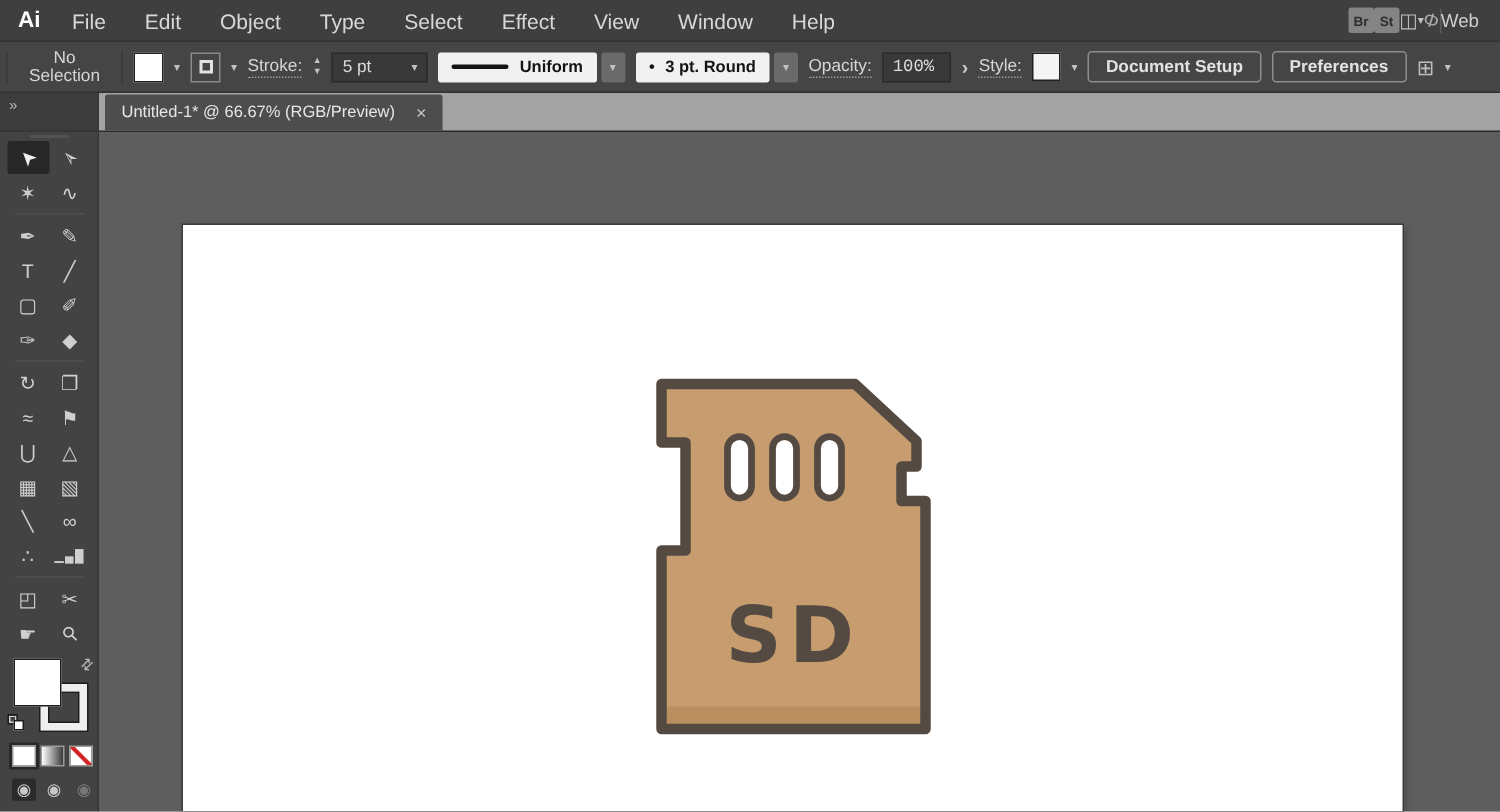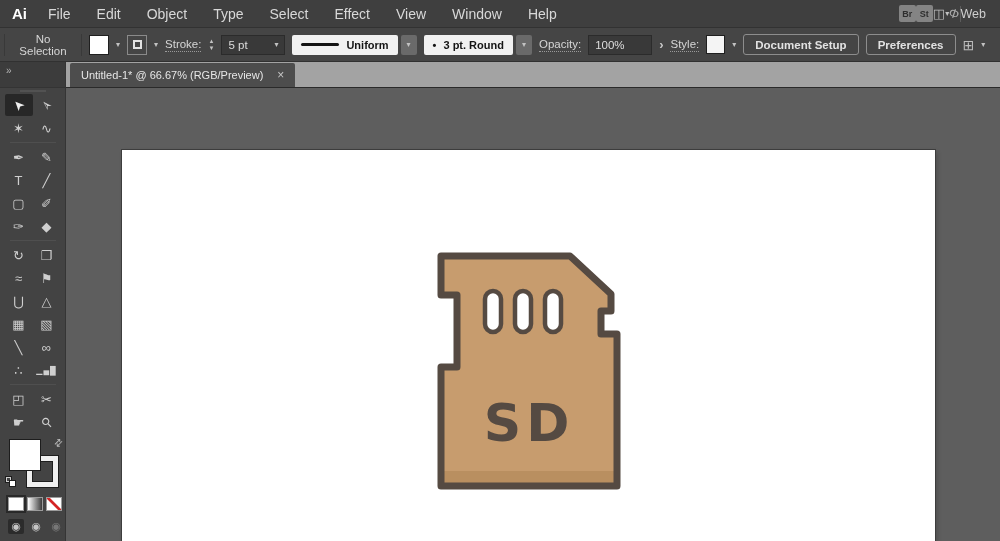--- a/index.html
+++ b/index.html
@@ -134,21 +134,21 @@
         <span class="chev">▾</span>
       </span>
     <span class="wdd">
       <span>•</span>
       <span>3 pt. Round</span>
     </span>
     <span class="chevbtn">
         <span class="chev">▾</span>
       </span>
     <span class="dot-u">Opacity:</span>
-    <span class="field" style="width:64px;">
+    <span class="field" style="width:46px;font-family:Liberation Mono, monospace;">
       <span>100%</span>
     </span>
     <span class="arr">›</span>
     <span class="dot-u">Style:</span>
     <span class="swatch" style="width:19px;height:19px;background:#f4f4f4;"></span>
     <span class="chev">▾</span>
     <button class="rbtn">Document Setup</button>
     <button class="rbtn">Preferences</button>
     <span class="mb-ic" style="font-size:14px;">⊞</span>
     <span class="chev">▾</span>

